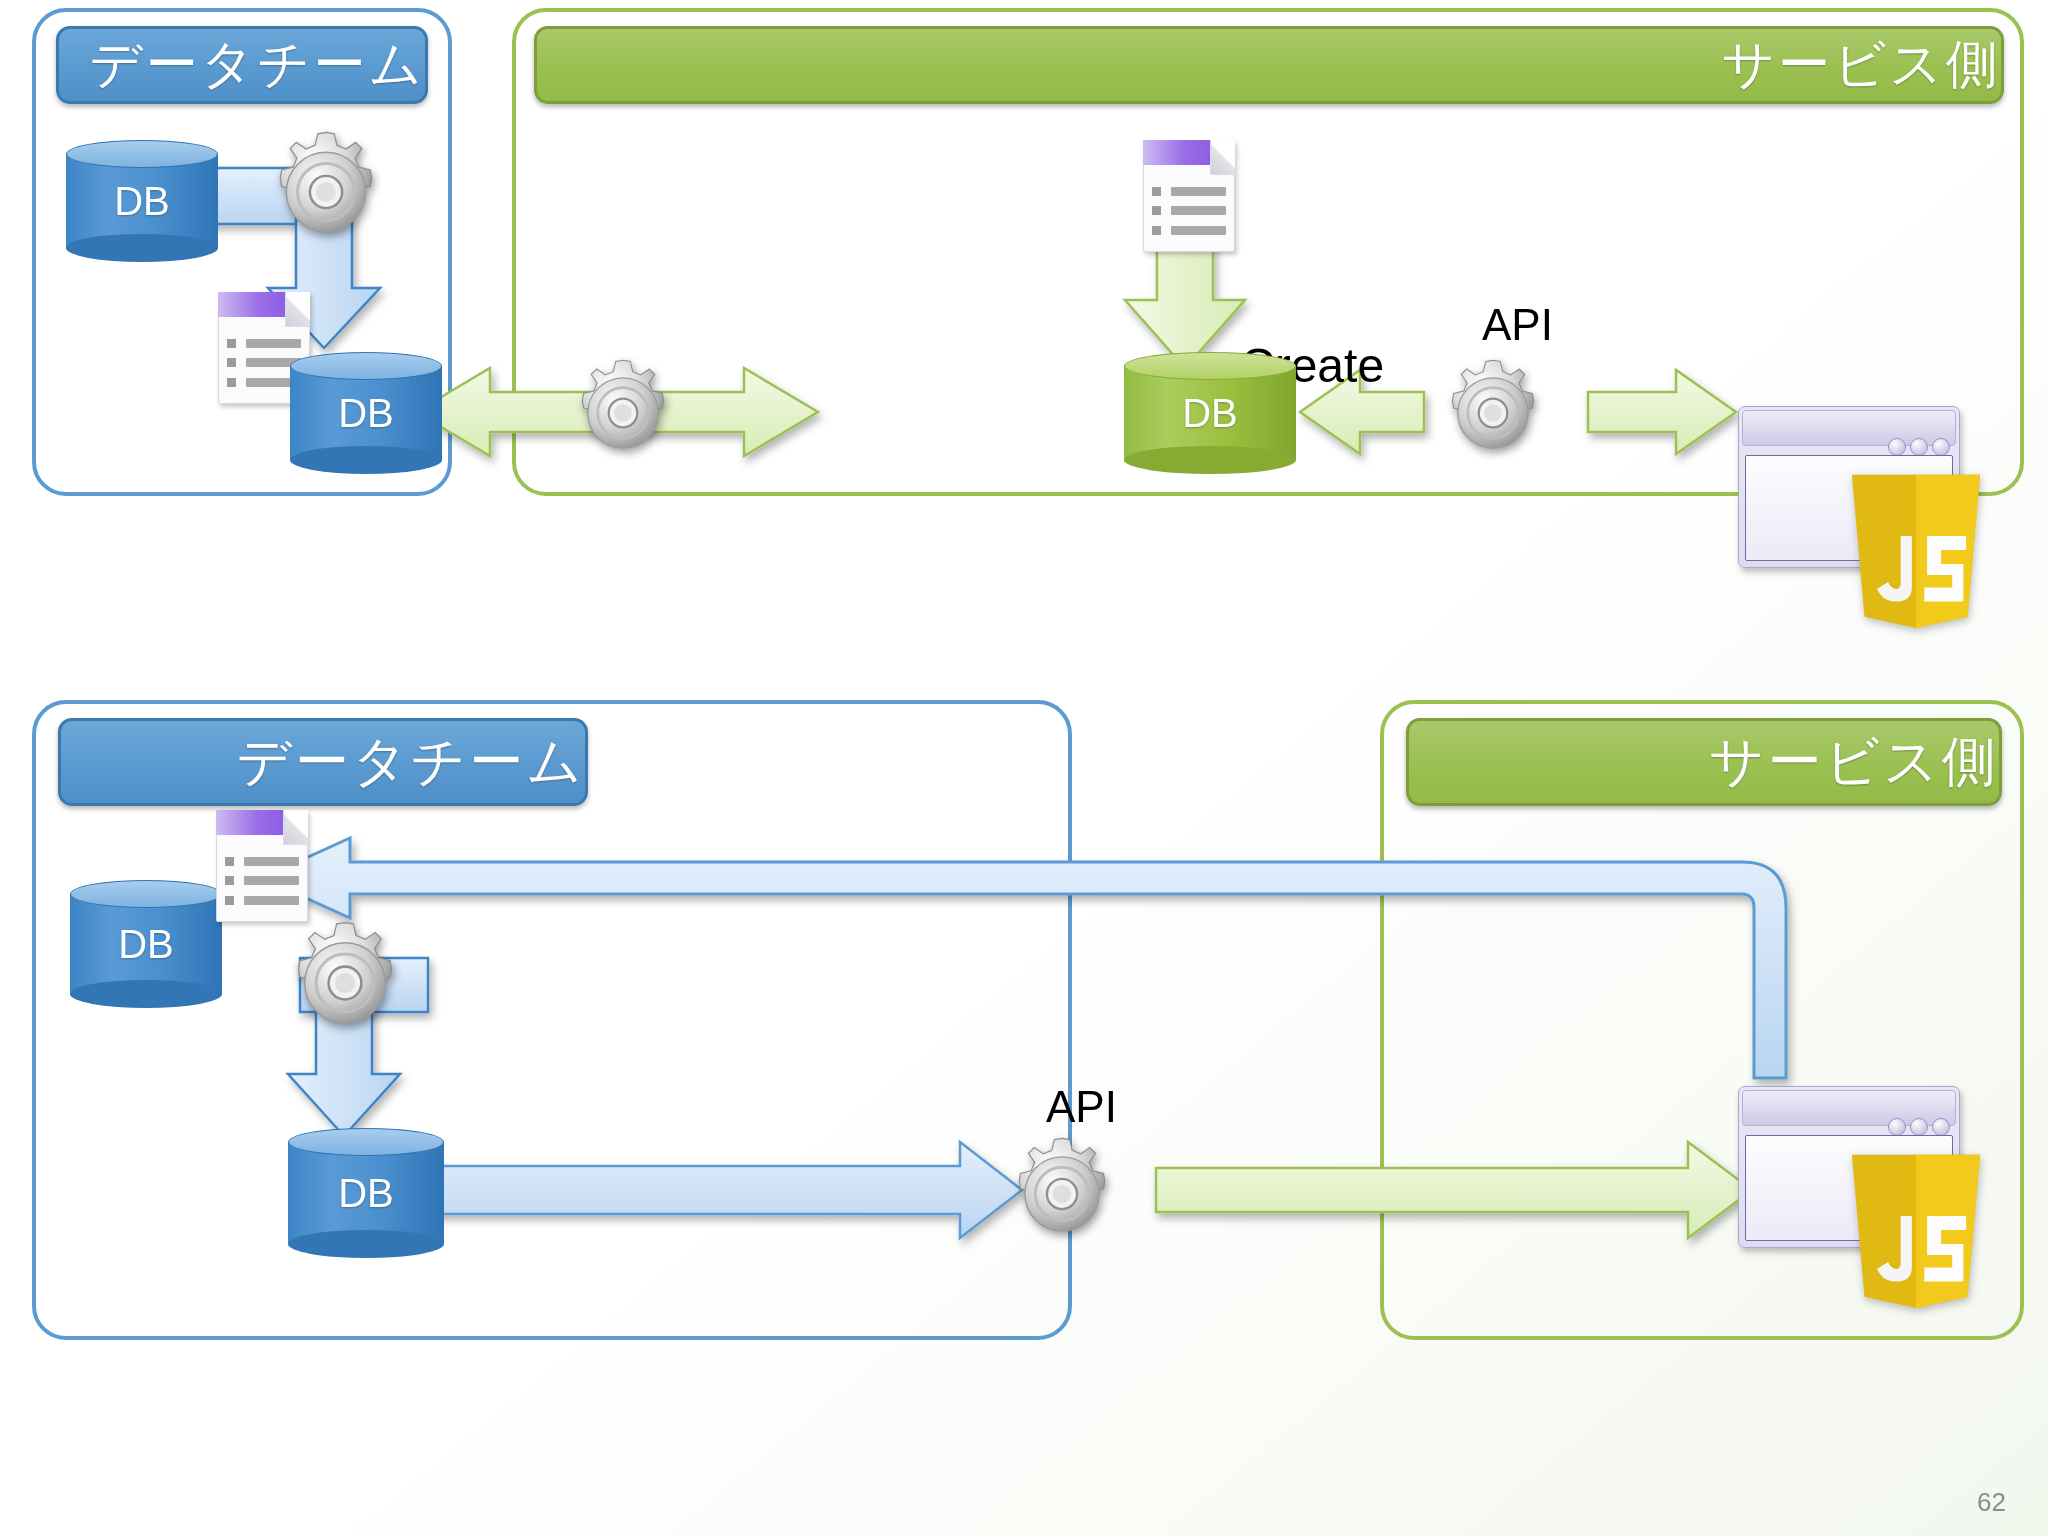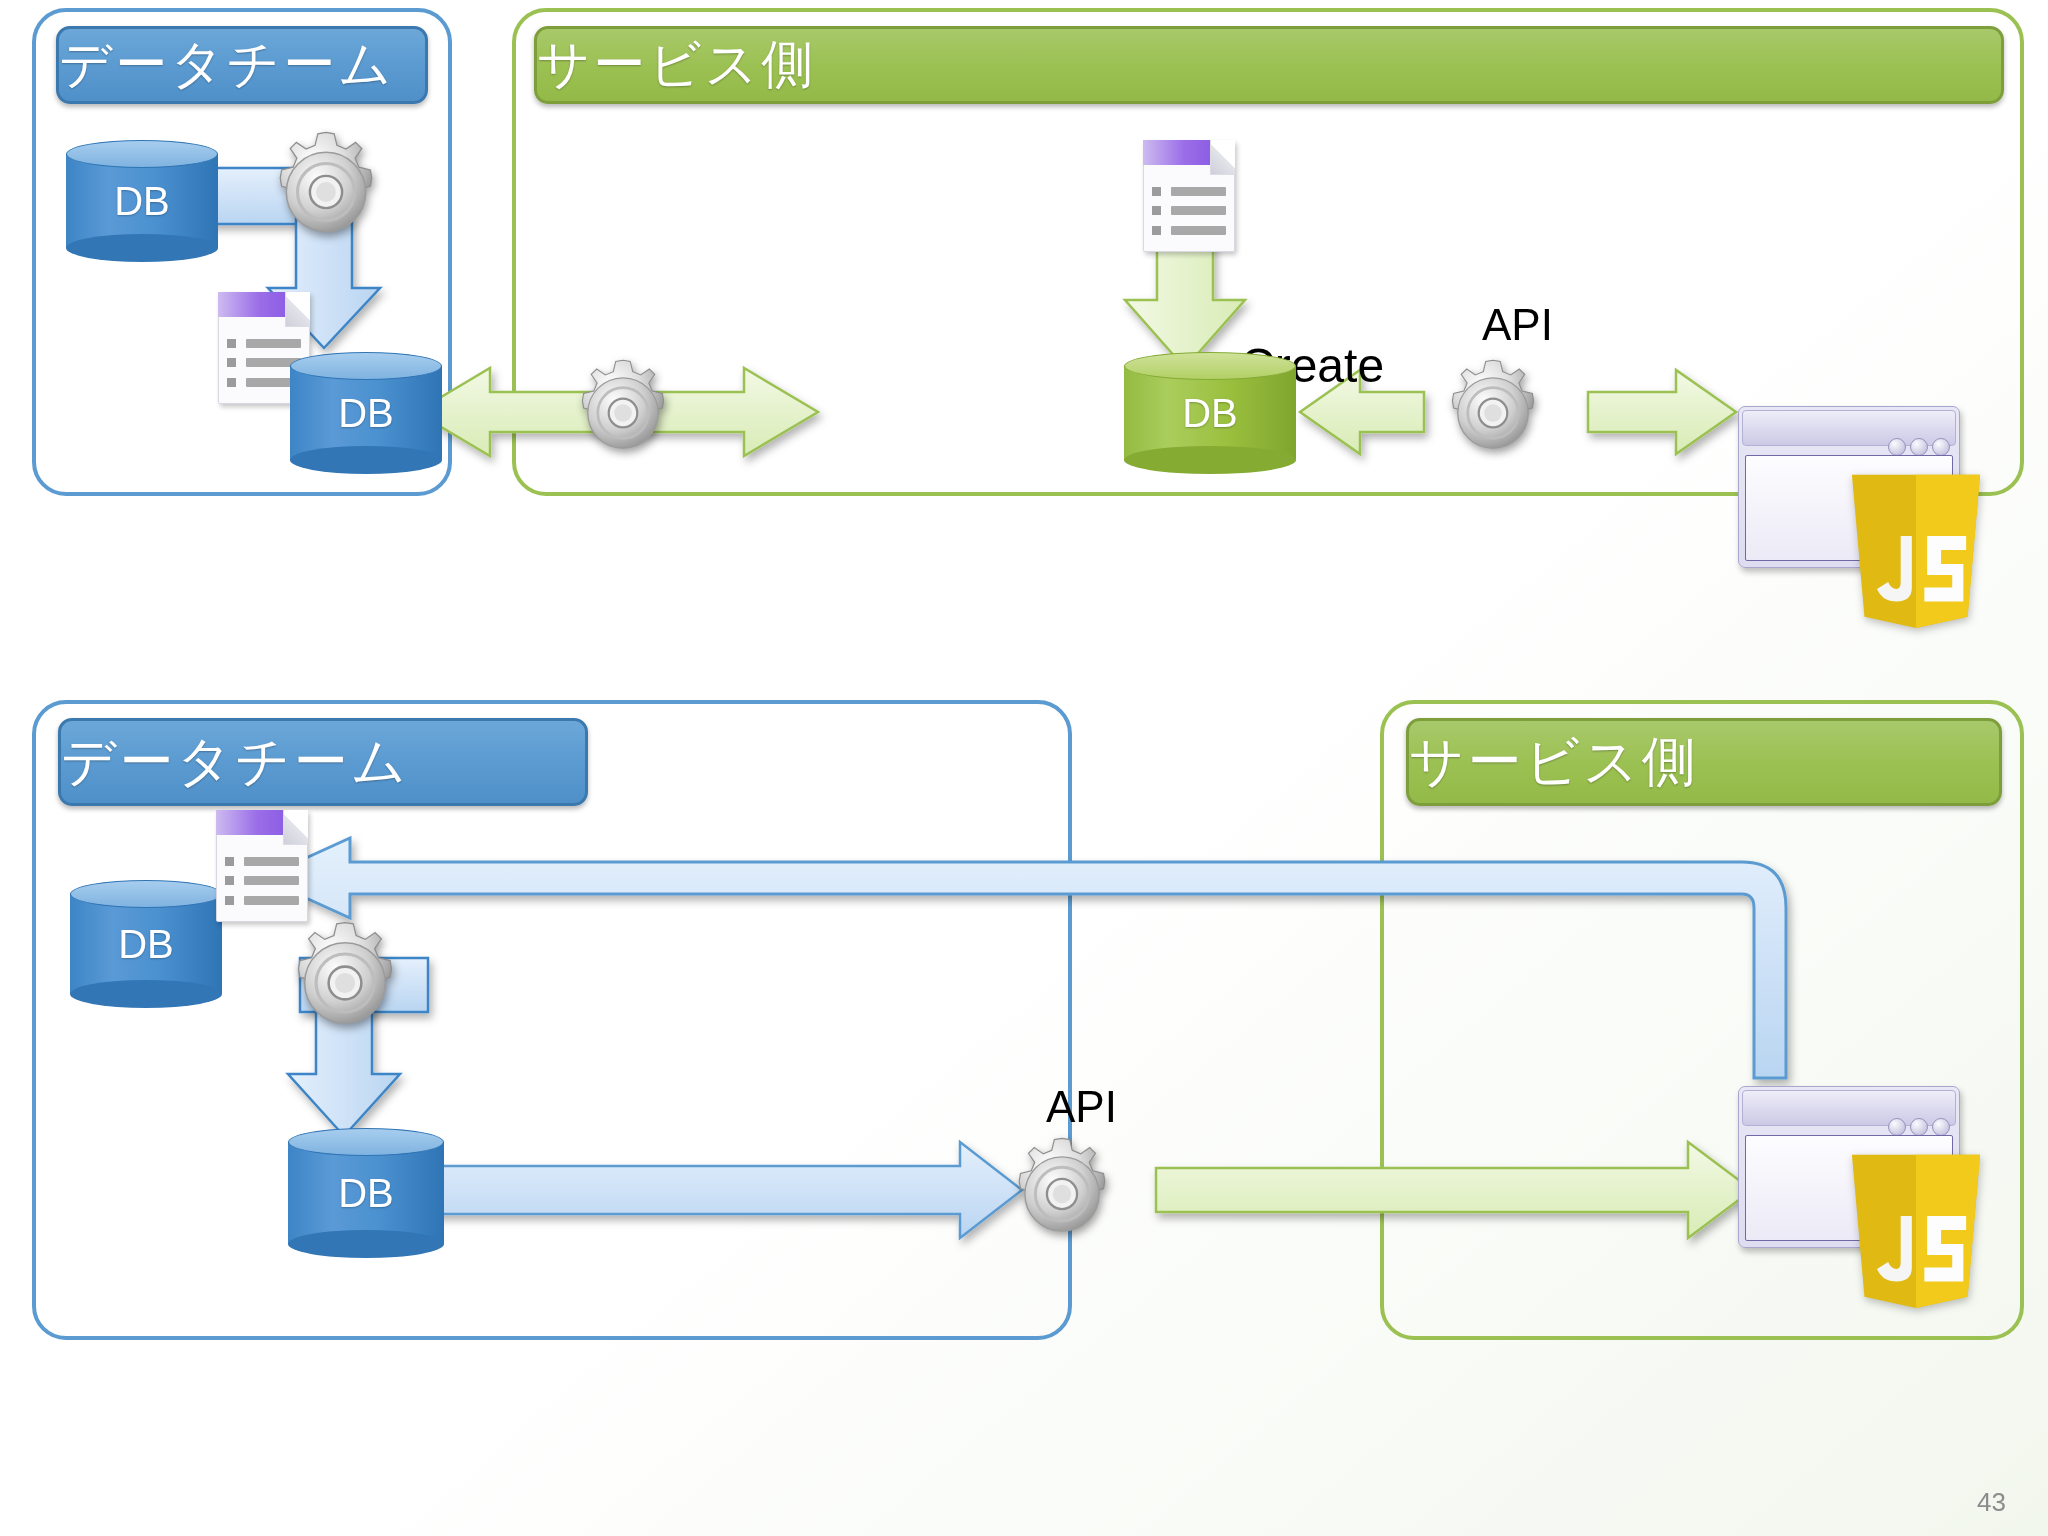--- a/index.html
+++ b/index.html
@@ -11,21 +11,21 @@
   .abs{position:absolute;}
 
   
   .panel{position:absolute;border-radius:34px;box-sizing:border-box;background:transparent;}
   .panel.blue{border:4px solid #5b9bd1;}
   .panel.green{border:4px solid #9cc153;}
 
   
   .pill{
     position:absolute;box-sizing:border-box;border-radius:14px;
-    display:flex;align-items:center;justify-content:flex-start;
+    display:flex;align-items:center;justify-content:flex-end;
     color:#fff;letter-spacing:.06em;
     text-shadow:0 1px 2px rgba(0,0,0,.28);
     box-shadow:0 3px 5px rgba(0,0,0,.28);
   }
   .pill.blue{
     background:linear-gradient(180deg,#6ca7d8 0%,#5b9bd1 50%,#5090c9 100%);
     border:3px solid #3b78ad;
   }
   .pill.green{
     background:linear-gradient(180deg,#a8c96a 0%,#9cc153 50%,#93ba48 100%);
@@ -454,14 +454,14 @@
 <div class="js" data-name="javascript-logo-icon" style="left:1846px;top:1152px;width:140px;height:156px;">
   <svg viewBox="0 0 100 112" width="140" height="156">
     <path d="M4 2 L96 2 L87 104 L50 112 L13 104 Z" fill="#e0b912"></path>
     <path d="M50 2 L96 2 L87 104 L50 112 Z" fill="#f2ca1b"></path>
     <path d="M36 46 L47 46 L47 83 Q47 93 36 93 Q26 93 22 84 L30 79 Q32 84 36 84 Q39 84 39 79 L39 46 Z" fill="#f5f5f5"></path>
     <path d="M58 46 L86 46 L86 56 L68 56 L68 66 L84 66 L84 93 L56 93 L56 83 L76 83 L76 74 L58 74 Z" fill="#fdfdfd"></path>
   </svg>
 </div>
 
 <div class="pagenum" data-name="page-number" style="right:42px;bottom:18px;">
-  <span data-name="page-number-text">43</span>
+  <span data-name="page-number-text">62</span>
 </div>
 
 </body></html>

